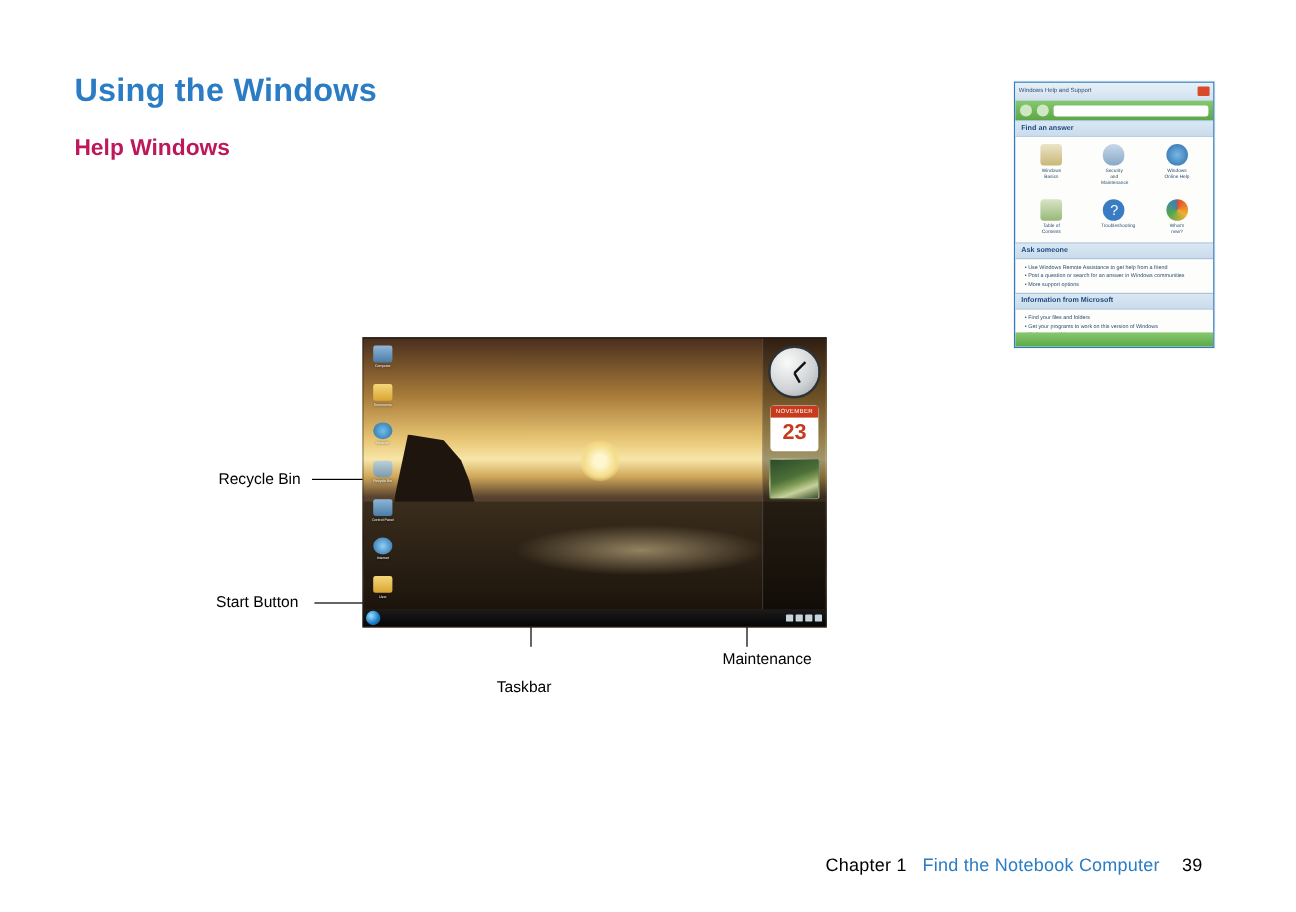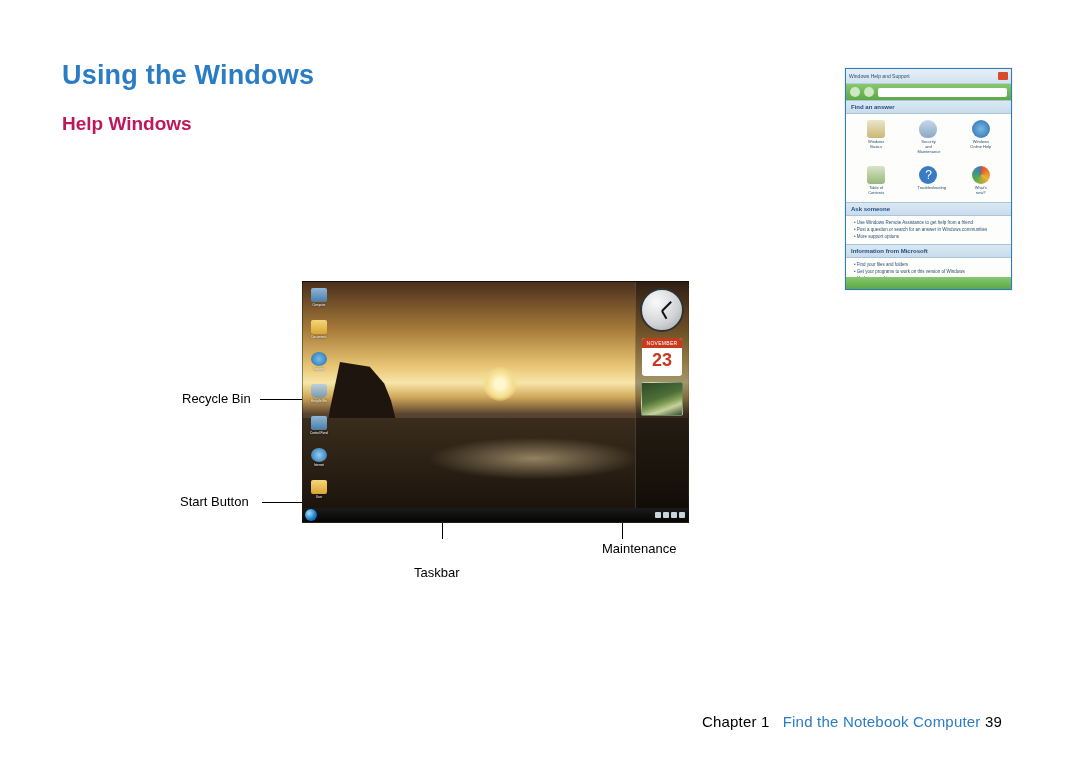--- a/index.html
+++ b/index.html
@@ -242,21 +242,21 @@
   
   .footer {
     position: absolute;
     bottom: 30px;
     right: 78px;
     font-size: 15px;
     letter-spacing: 0.2px;
   }
   .footer .label { color: #000; }
   .footer .chap  { color: #2a7cc4; }
-  .footer .num   { color: #000; font-weight: normal; }
+  .footer .num   { color: #000; font-weight: normal; margin-left: 14px;}
 </style>
 </head>
 <body>
 
 <div class="page">
 
   <h1 class="title">Using the Windows</h1>
 
   <h3 class="subhead">Help Windows</h3>
 

